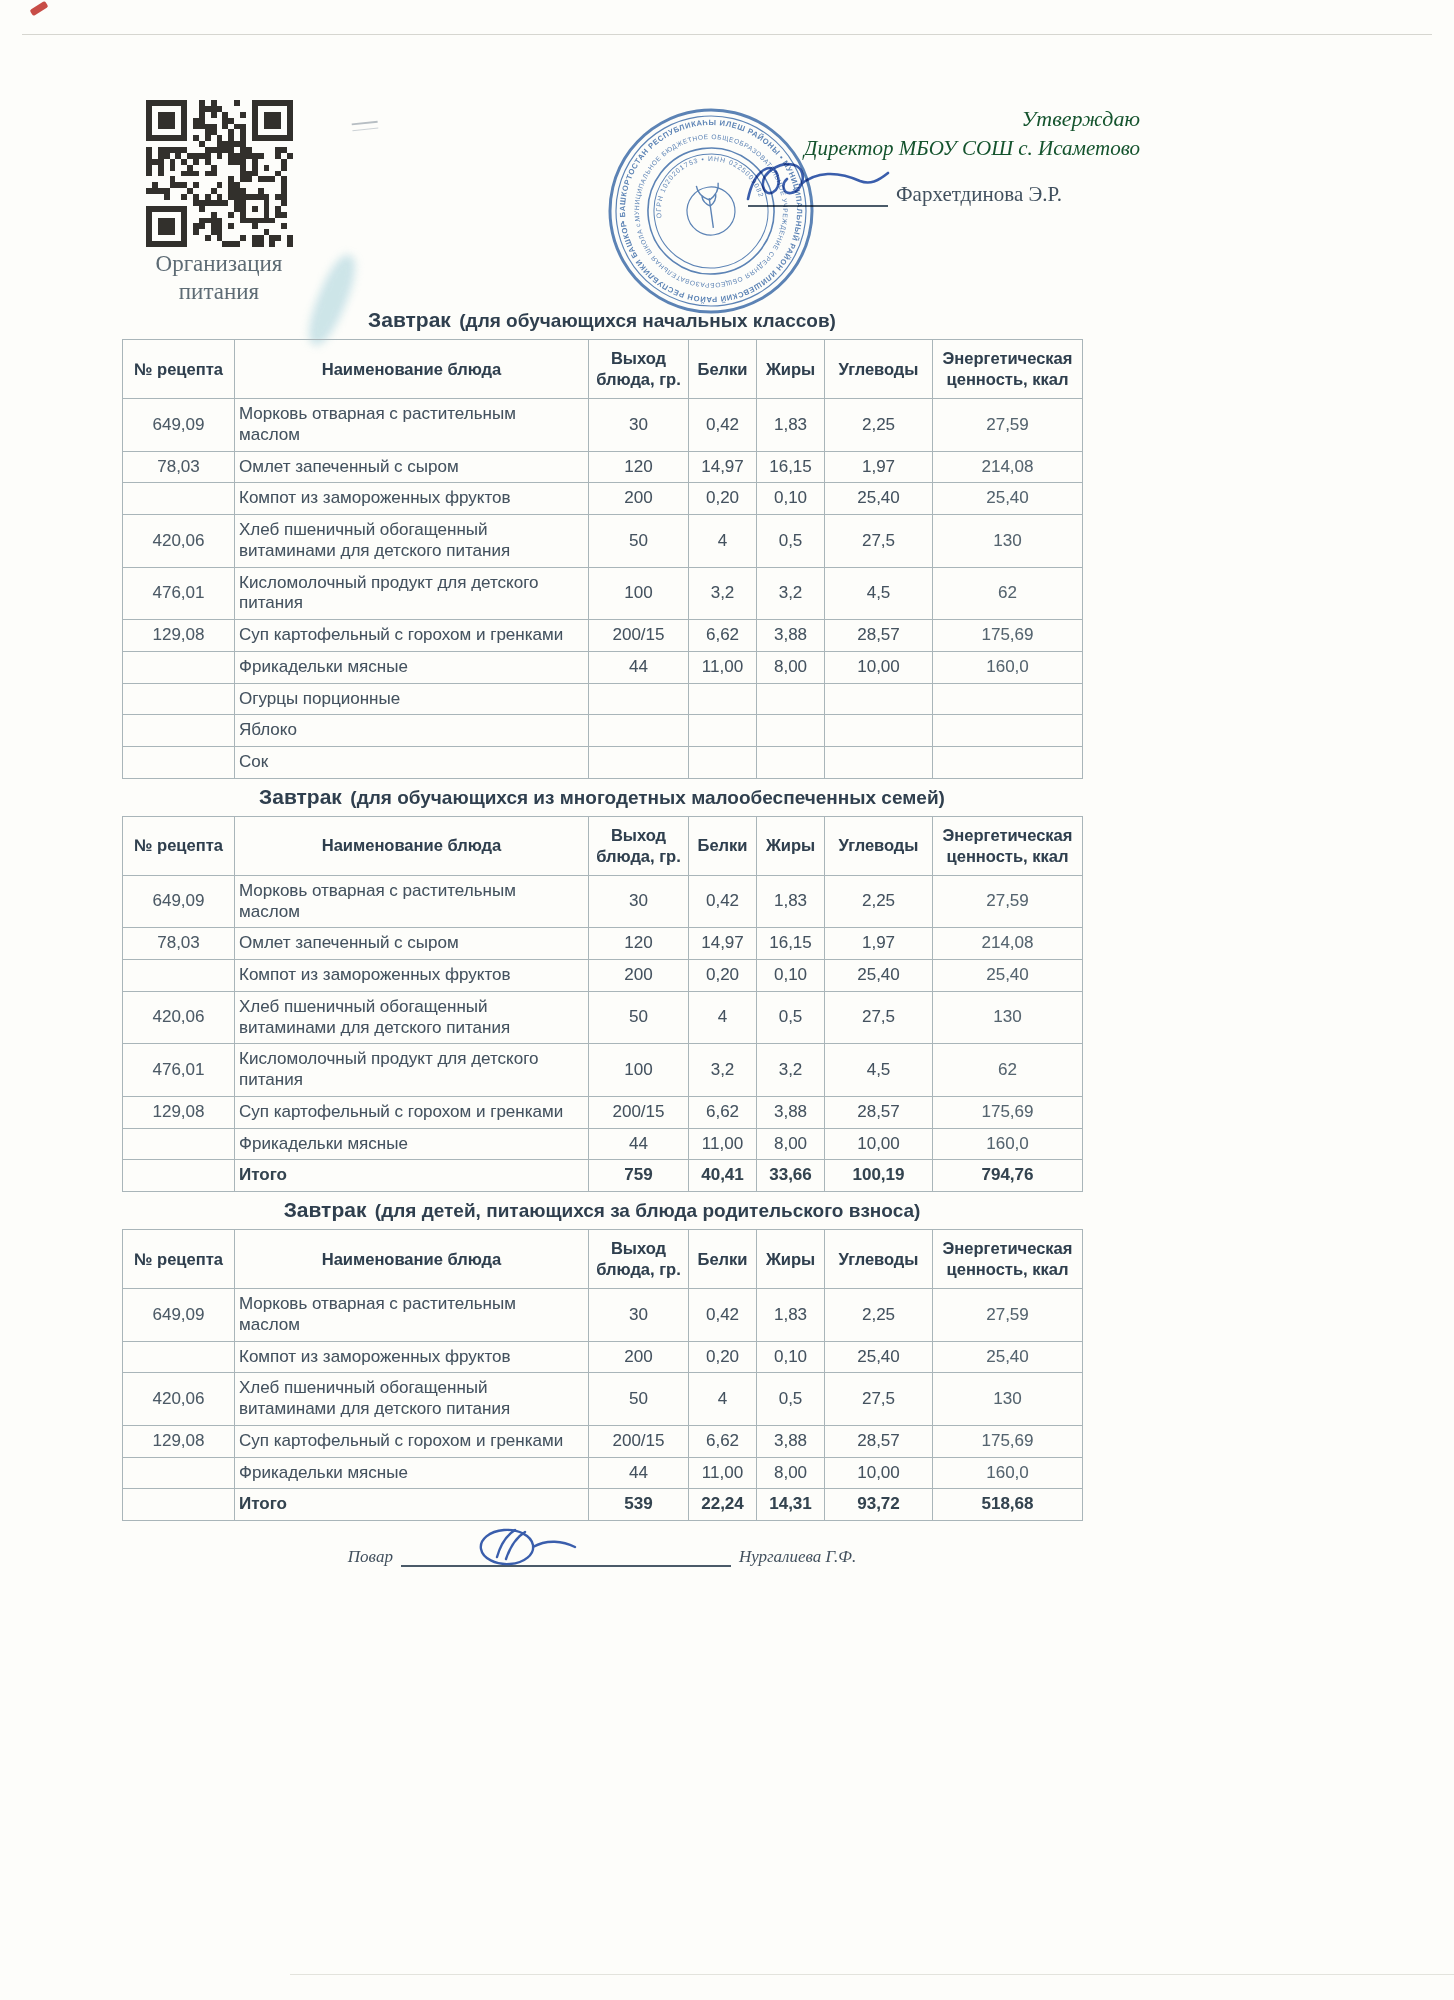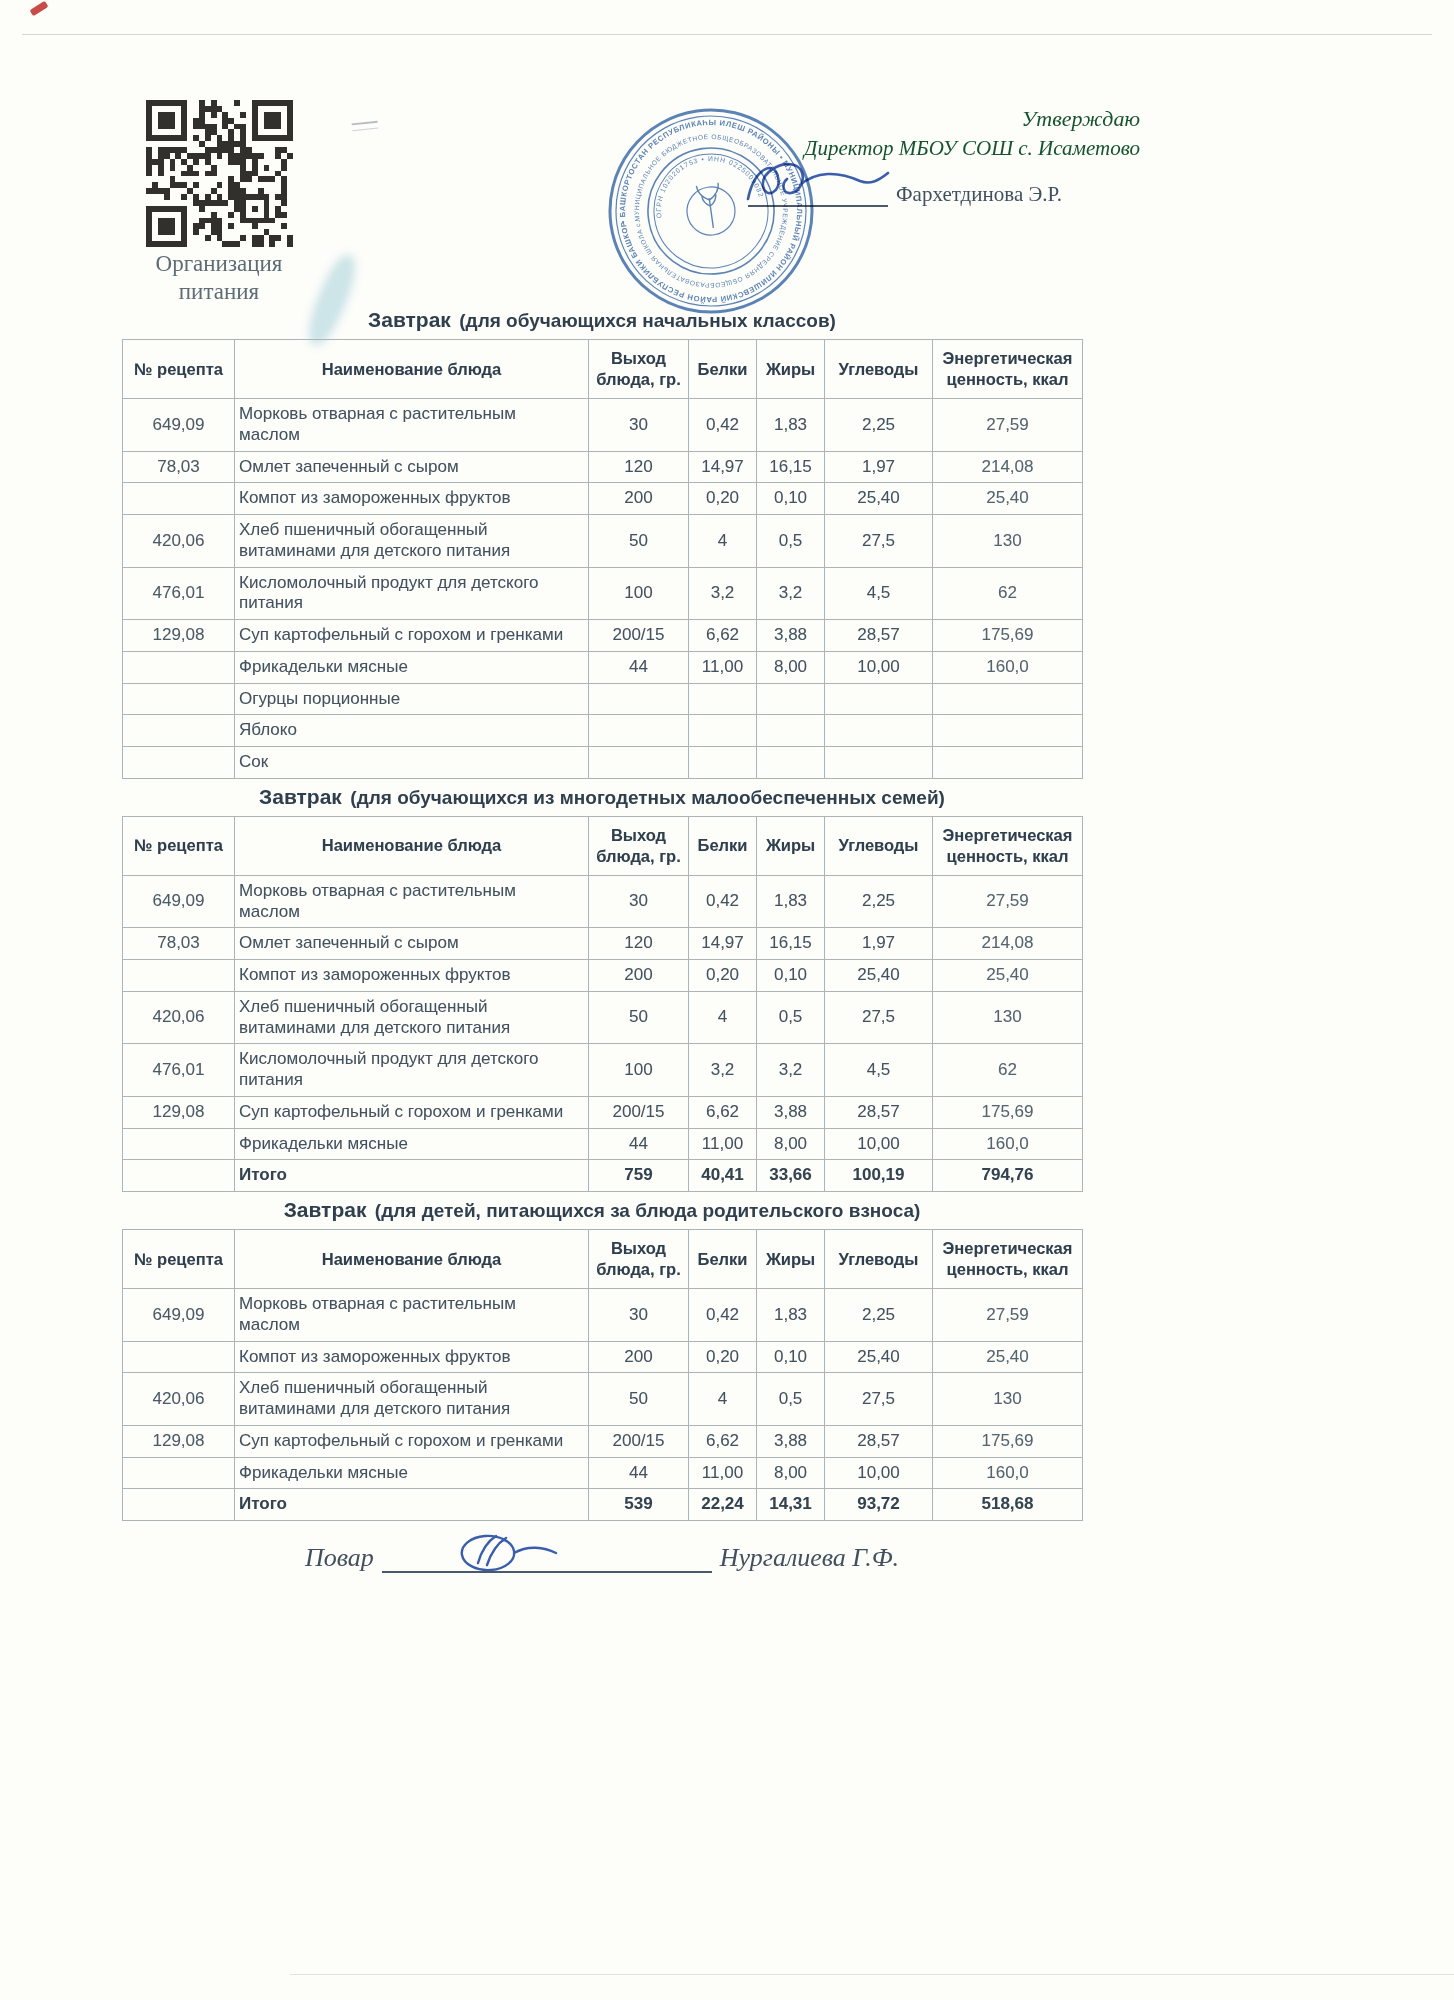--- a/index.html
+++ b/index.html
@@ -61,21 +61,21 @@
   .menu-table td { border:1px solid #a9b5b9; font-size:17px; line-height:1.22;
     padding:5px 6px; text-align:center; vertical-align:middle; }
   .menu-table td.c-dish { text-align:left; padding:5px 12px 5px 4px; }
   .menu-table td.c-recipe { color:#4c5a66; }
   .menu-table td.c-energy { color:#55646f; }
   .menu-table tr.bold td { font-weight:bold; color:#33434f; }
 
   
   .footer-sign { display:flex; align-items:flex-end; justify-content:center; gap:8px;
     margin-top:22px; font-family:"Liberation Serif", serif; font-style:italic;
-    font-size:26px; color:#42505d; }
+    font-size:17px; color:#42505d; }
   .cook-line { display:inline-block; width:330px; height:24px; border-bottom:2px solid #4a5a68; position:relative; }
   .cook-sign { position:absolute; left:70px; bottom:-10px; overflow:visible; }
 </style>
 </head>
 <body>
 
 <div class="page">
 
   <div class="scan-topline"></div>
   <div class="scan-bottomline"></div>

